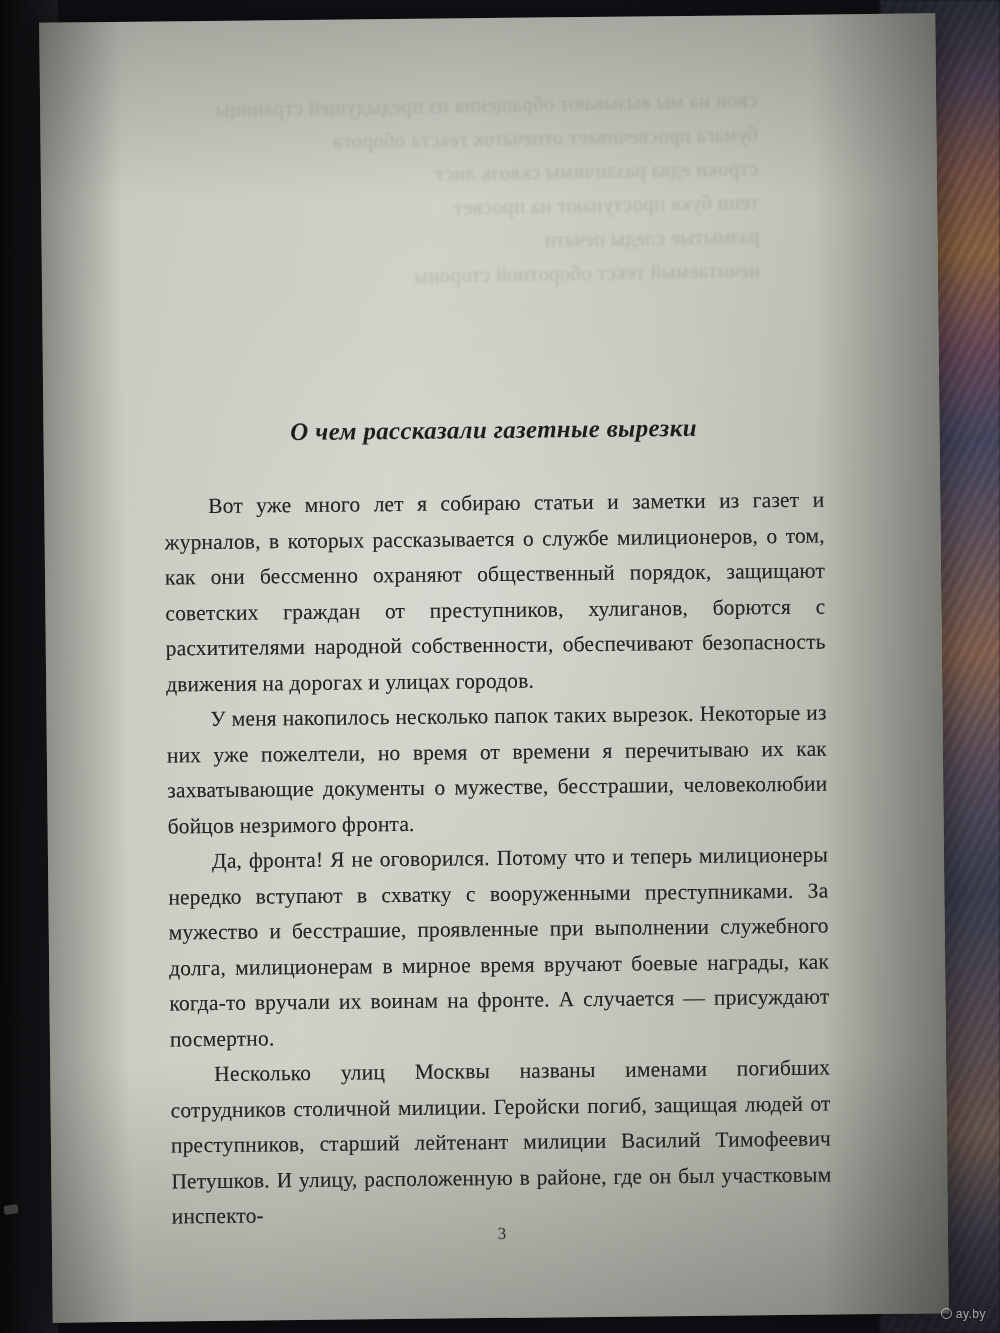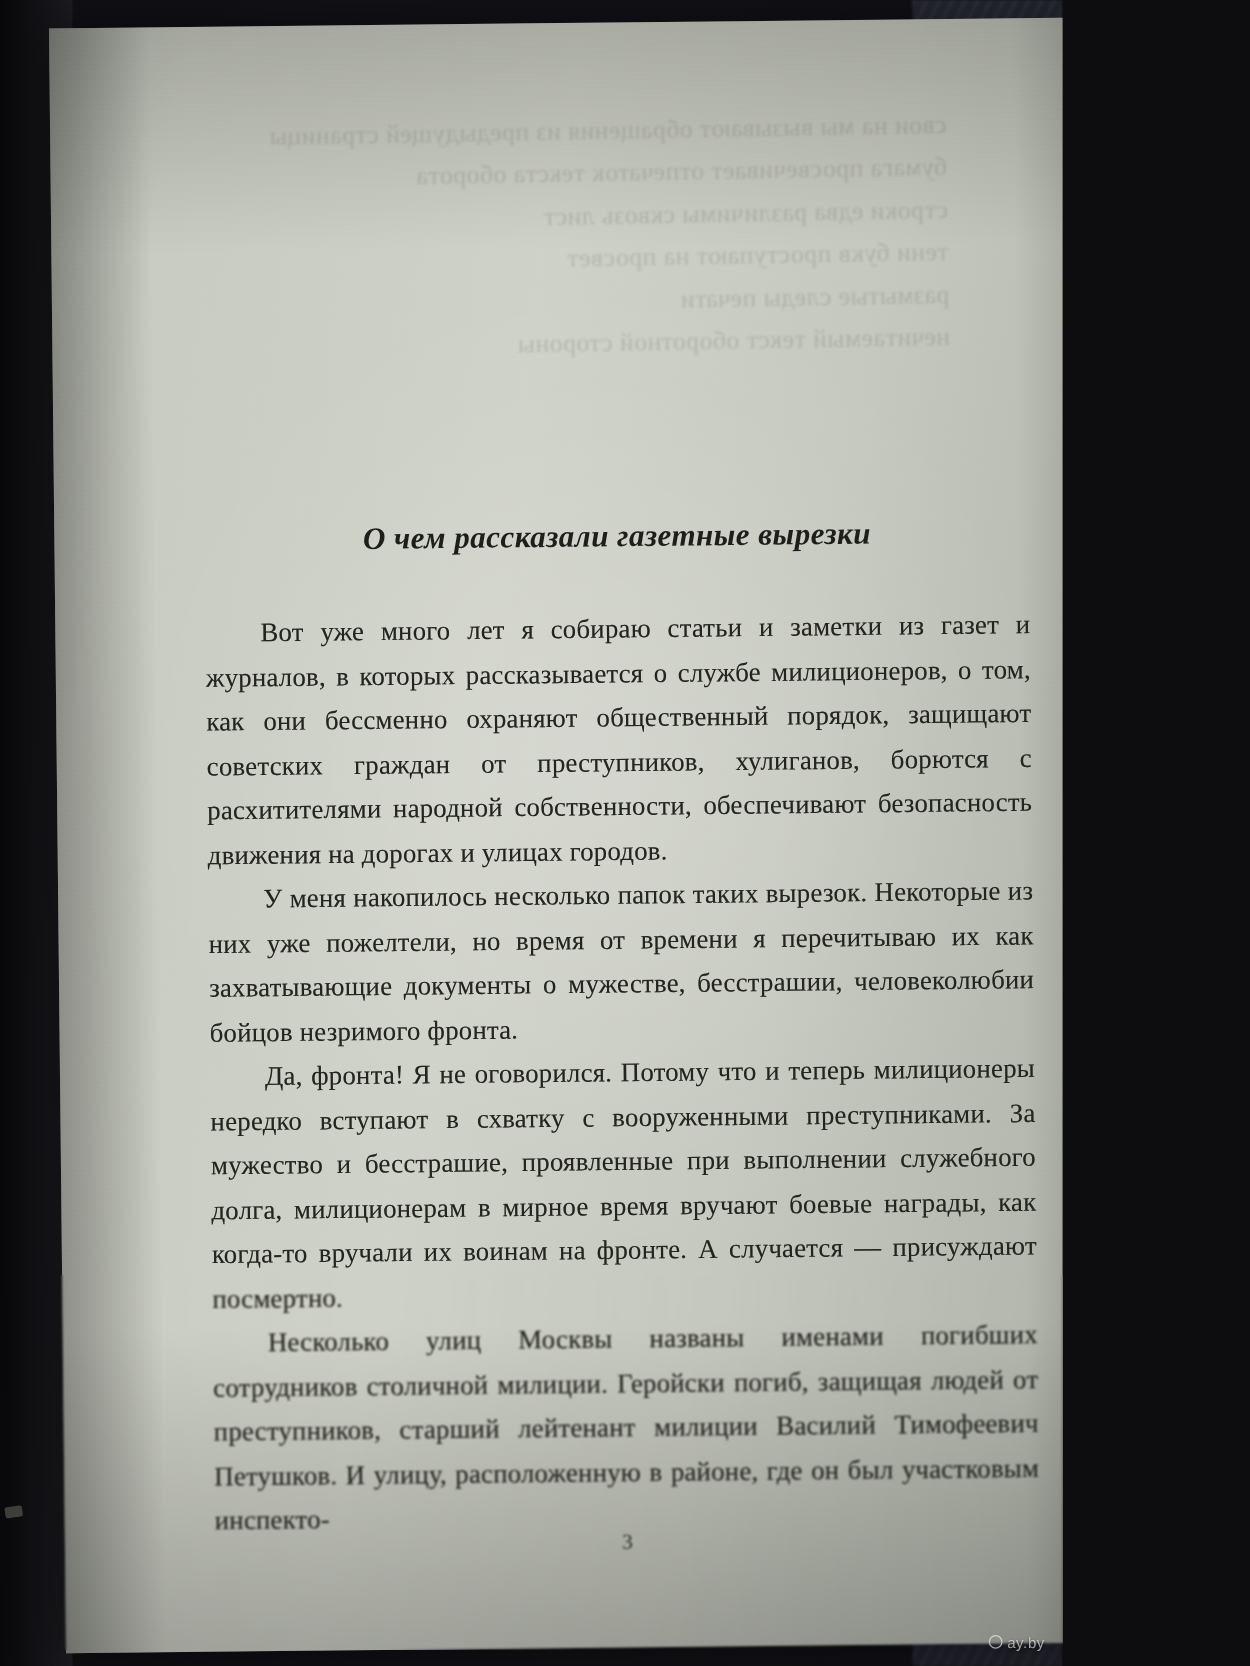--- a/index.html
+++ b/index.html
@@ -2,21 +2,21 @@
 <html><head>
 <meta charset="utf-8">
 <style>
   html, body {
     margin: 0;
     padding: 0;
     background: #0d0d0f;
   }
   #page {
     position: relative;
-    width: 850px;
+    width: 1000px;
     height: 1333px;
     overflow: hidden;
     background: #111014;
     font-family: "Liberation Serif", serif;
   }
 
   
   .backdrop {
     position: absolute;
     inset: 0;

